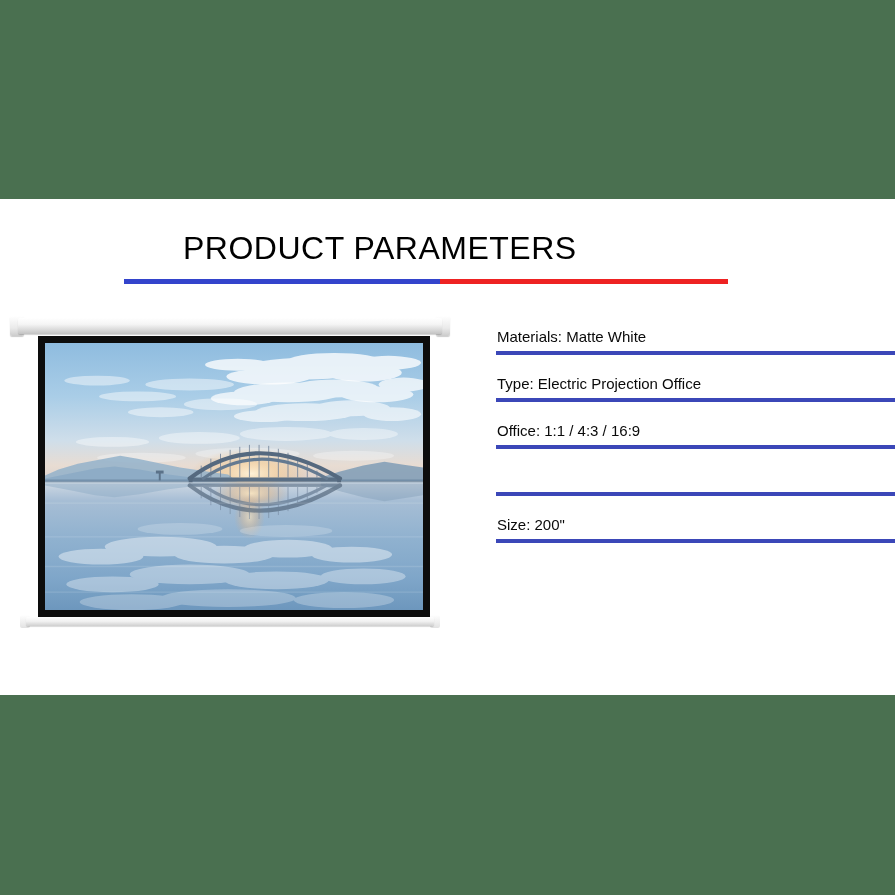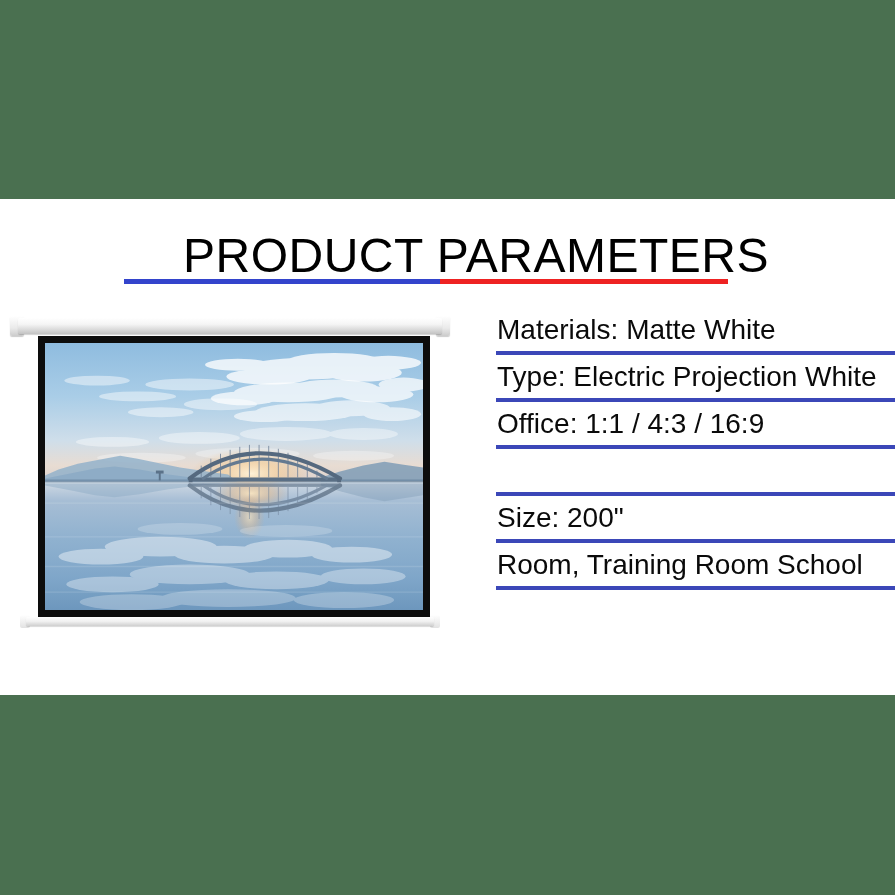--- a/index.html
+++ b/index.html
@@ -23,21 +23,21 @@
     width: 895px;
     height: 496px;
     background: #ffffff;
   }
 
   
   #page-title {
     position: absolute;
     left: 183px;
     top: 232px;
-    font-size: 48px;
+    font-size: 32px;
     letter-spacing: 0.5px;
     color: #000000;
     white-space: nowrap;
     line-height: 1;
     font-weight: 400;
   }
   #title-underline {
     position: absolute;
     left: 124px;
     top: 279px;
@@ -137,21 +137,21 @@
     width: 399px;
   }
   .spec-row {
     position: relative;
     height: 47px;
   }
   .spec-text {
     position: absolute;
     left: 1px;
     bottom: 11px;
-    font-size: 28px;
+    font-size: 15px;
     color: #0a0a0a;
     white-space: nowrap;
     line-height: 1;
   }
   .spec-divider {
     position: absolute;
     left: 0;
     bottom: 0;
     width: 399px;
     height: 4px;
@@ -374,37 +374,33 @@
 </div>
 
 <div id="spec-list">
 
   <div class="spec-row">
     <div class="spec-text">Materials: Matte White</div>
     <div class="spec-divider" style="background:#3b47b8"></div>
   </div>
 
   <div class="spec-row">
-    <div class="spec-text">Type: Electric Projection White</div>
+    <div class="spec-text">Type: Electric Projection Office</div>
     <div class="spec-divider" style="background:#3b47b8"></div>
   </div>
 
   <div class="spec-row">
     <div class="spec-text">Office: 1:1 / 4:3 / 16:9</div>
     <div class="spec-divider" style="background:#3b47b8"></div>
   </div>
 
   <div class="spec-row">
     <div class="spec-divider" style="background:#3b47b8"></div>
   </div>
 
   <div class="spec-row">
     <div class="spec-text">Size:   200"</div>
     <div class="spec-divider" style="background:#3b47b8"></div>
   </div>
 
 
-  <div class="spec-row">
-    <div class="spec-text">Room, Training Room School</div>
-    <div class="spec-divider" style="background:#3b47b8"></div>
-  </div>
 
 </div>
 
 </body></html>

